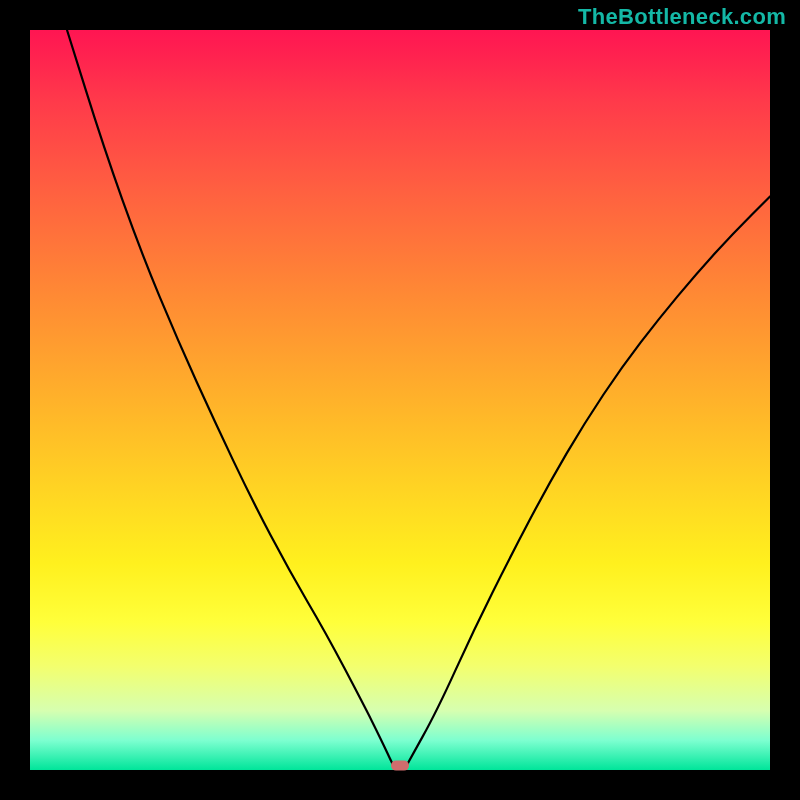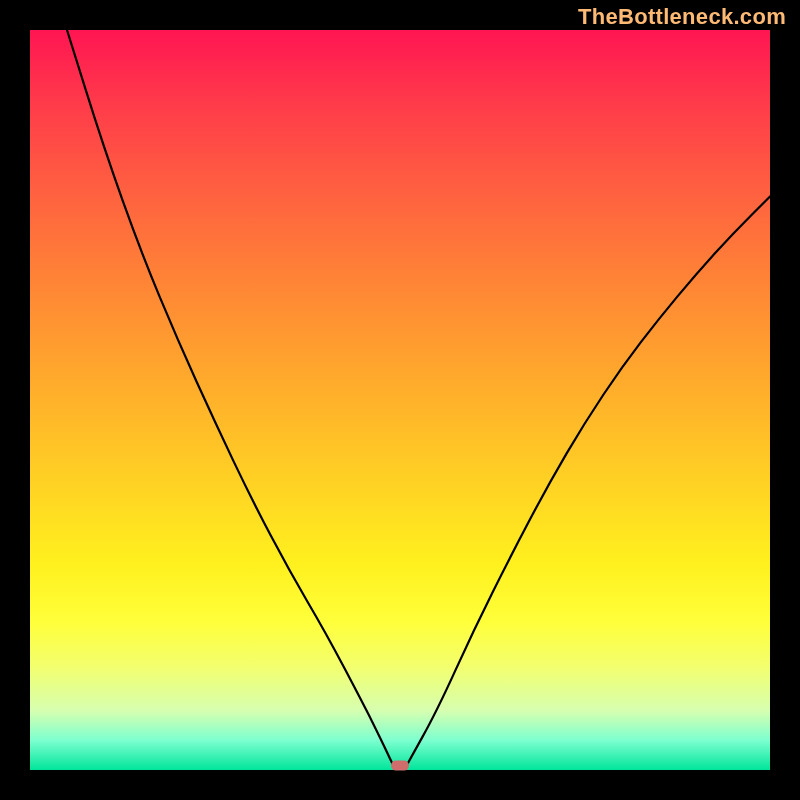--- a/index.html
+++ b/index.html
@@ -14,21 +14,21 @@
   .frame {
     position: relative;
     width: 800px;
     height: 800px;
     background: #000;
   }
   .watermark {
     position: absolute;
     top: 4px;
     right: 14px;
-    color: #fdba74;
+    color: #14b8a6;
     font-size: 22px;
     font-weight: 600;
     letter-spacing: 0.3px;
     z-index: 5;
     user-select: none;
   }
   .plot-area {
     position: absolute;
     left: 30px;
     top: 30px;

